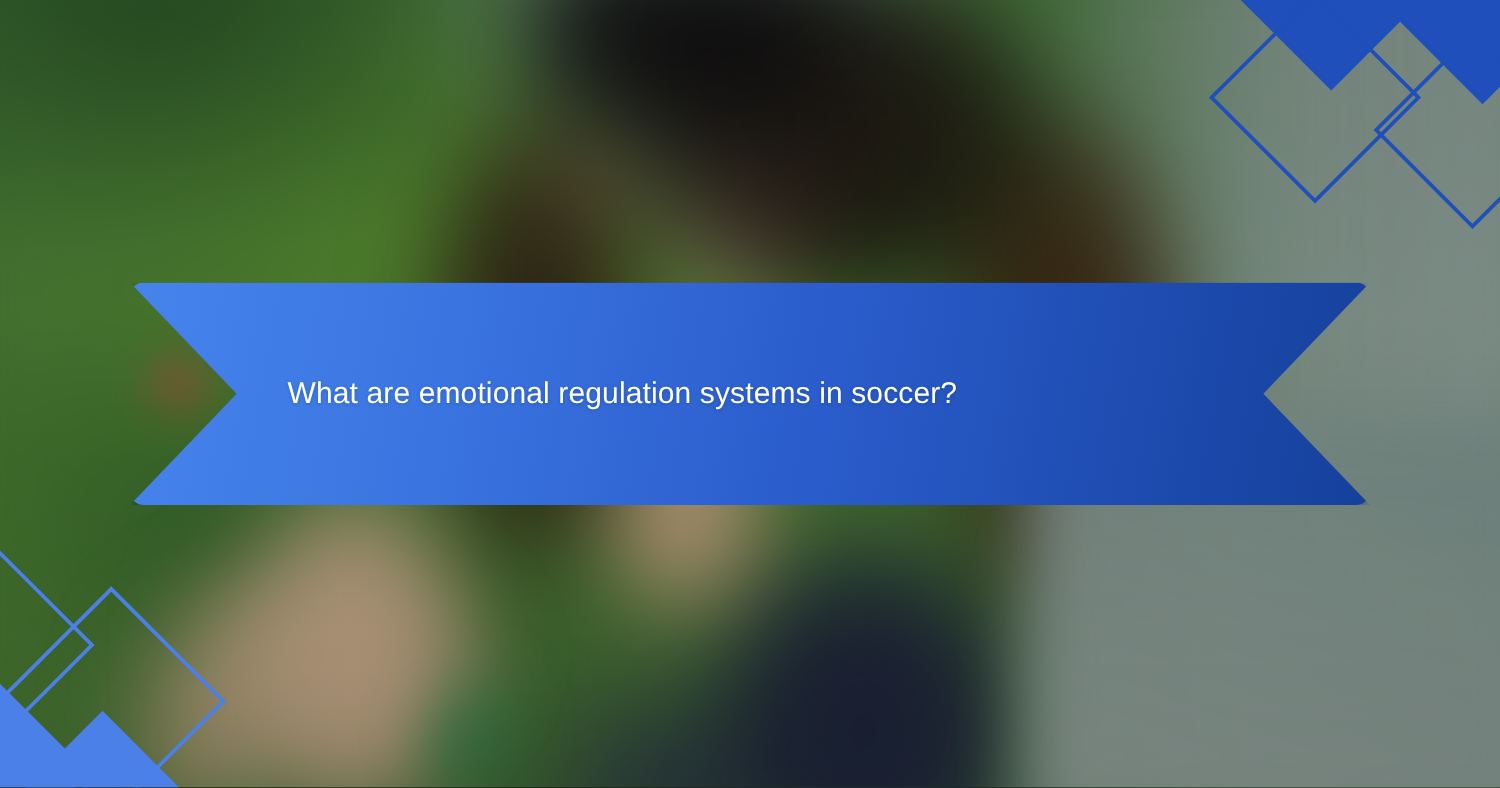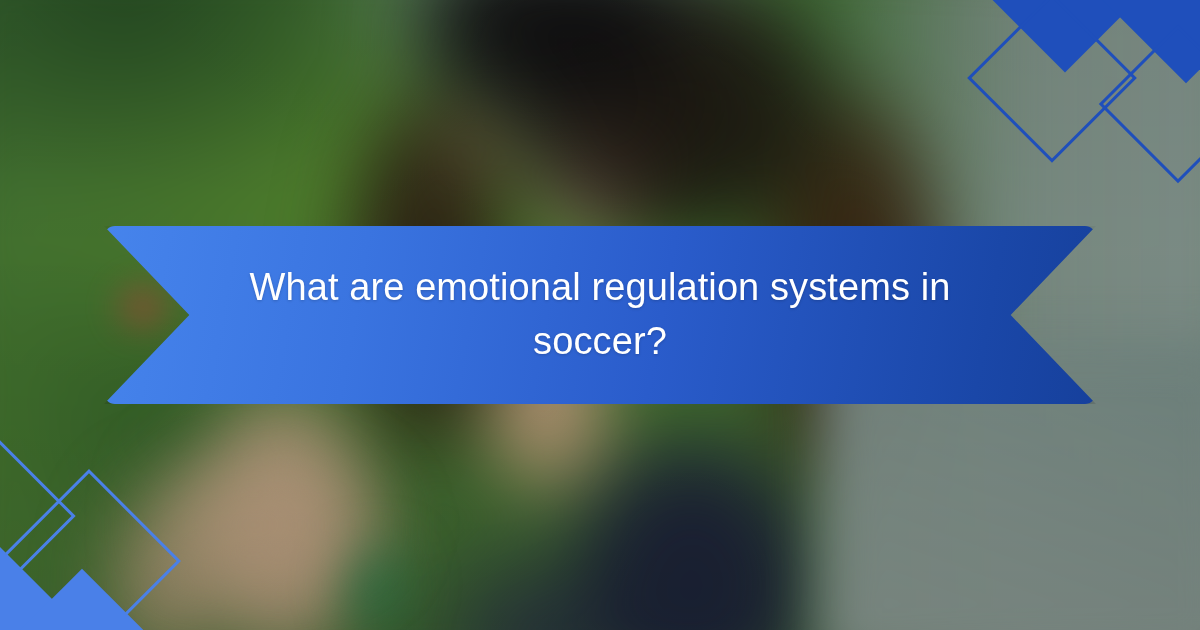--- a/index.html
+++ b/index.html
@@ -159,23 +159,23 @@
     display: flex;
     align-items: center;
     justify-content: center;
     box-shadow: 0 6px 22px rgba(0,0,0,0.28);
   }
 
   #banner-title {
     width: 740px;
     margin: 0;
     padding: 0 8px;
-    text-align: center;
+    text-align: left;
     color: #ffffff;
-    font-size: 38px;
+    font-size: 24px;
     line-height: 1.42;
     font-weight: 400;
     letter-spacing: 0.1px;
     font-family: "Liberation Sans", "DejaVu Sans", sans-serif;
     text-shadow: 0 1px 3px rgba(0,0,0,0.18);
   }
 </style>
 </head>
 <body>
 

